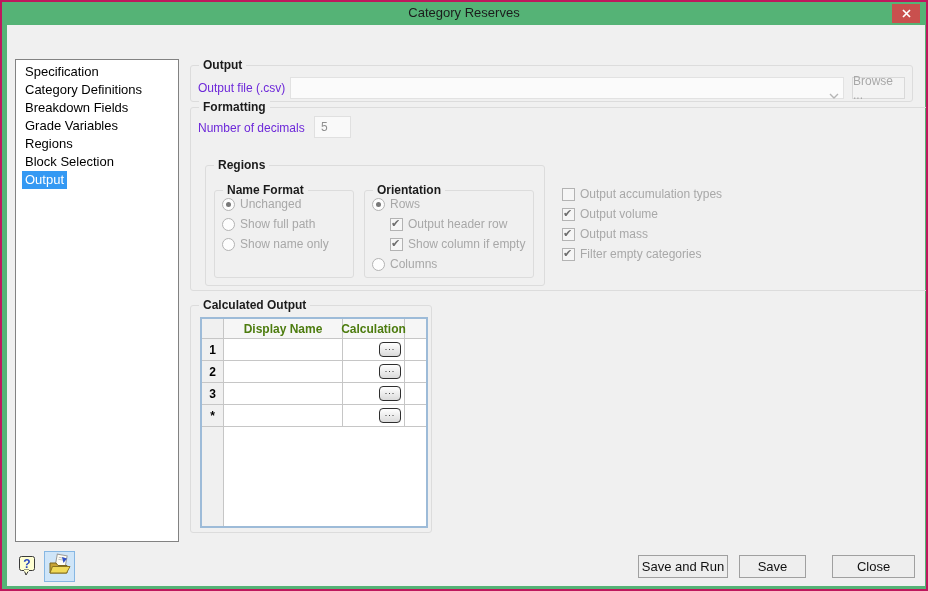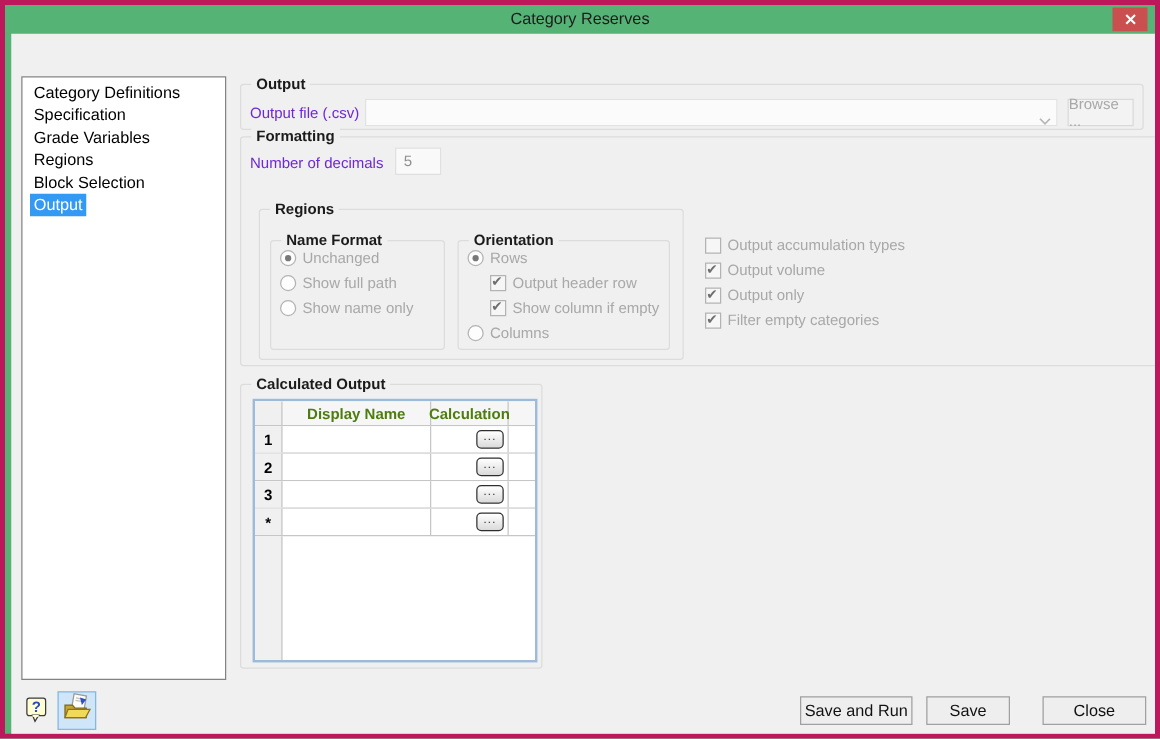--- a/index.html
+++ b/index.html
@@ -1,19 +1,19 @@
 <!DOCTYPE html>
 <html><head>
 <meta charset="utf-8">
 <style>
   * { box-sizing: border-box; margin: 0; padding: 0; font-family: "Liberation Sans", sans-serif; }
   html,body { background:#ffffff; }
   .window{
     position:relative; width:928px; height:591px;
-    background:#55b376; border:4px solid #be185d; overflow:hidden;
+    background:#55b376; border:2px solid #be185d; overflow:hidden;
   }
   .titlebar{ position:absolute; left:0; top:0; width:100%; height:23px; background:#55b376; }
   .title{ position:absolute; left:0; right:0; top:3px; text-align:center; font-size:13px; color:#1c1c1c; }
   .close-btn{ position:absolute; right:6px; top:2px; width:28px; height:19px; background:#c9504e;
     display:flex; align-items:center; justify-content:center; cursor:default; }
   .close-btn svg{ display:block; }
   .body{ position:absolute; left:5px; top:23px; width:918px; height:561px; background:#f0f0f0; }
 
   
   .sidebar{ position:absolute; left:8px; top:34px; width:164px; height:483px;
@@ -86,22 +86,23 @@
         <svg width="9" height="9" viewBox="0 0 9 9">
             <path d="M1 1 L8 8 M8 1 L1 8" stroke="#ffffff" stroke-width="1.7"></path>
           </svg>
       </span>
     </div>
   </div>
 
   <div class="body">
 
     <div class="sidebar">
+      <div class="side-item"><span>Specification</span></div>
       <div class="side-item"><span>Category Definitions</span></div>
-      <div class="side-item"><span>Specification</span></div>
+      <div class="side-item"><span>Breakdown Fields</span></div>
       <div class="side-item"><span>Grade Variables</span></div>
       <div class="side-item"><span>Regions</span></div>
       <div class="side-item"><span>Block Selection</span></div>
       <div class="side-item"><span class="selected">Output</span></div>
     </div>
 
     <div class="group" style="left:183px; top:40px; width:723px; height:37px;">
       <span class="caption">Output</span>
     </div>
     <div class="dis-label" style="position:absolute; left:191px; top:56px;">Output file (.csv)</div>
@@ -164,21 +165,21 @@
     <div class="opt" style="left:555px; top:162px;">
       <span class="cb"></span>
       <span class="txt">Output accumulation types</span>
     </div>
     <div class="opt" style="left:555px; top:182px;">
       <span class="cb on"></span>
       <span class="txt">Output volume</span>
     </div>
     <div class="opt" style="left:555px; top:202px;">
       <span class="cb on"></span>
-      <span class="txt">Output only</span>
+      <span class="txt">Output mass</span>
     </div>
     <div class="opt" style="left:555px; top:222px;">
       <span class="cb on"></span>
       <span class="txt">Filter empty categories</span>
     </div>
 
     <div class="group" style="left:183px; top:280px; width:242px; height:228px;">
       <span class="caption">Calculated Output</span>
     </div>
 

